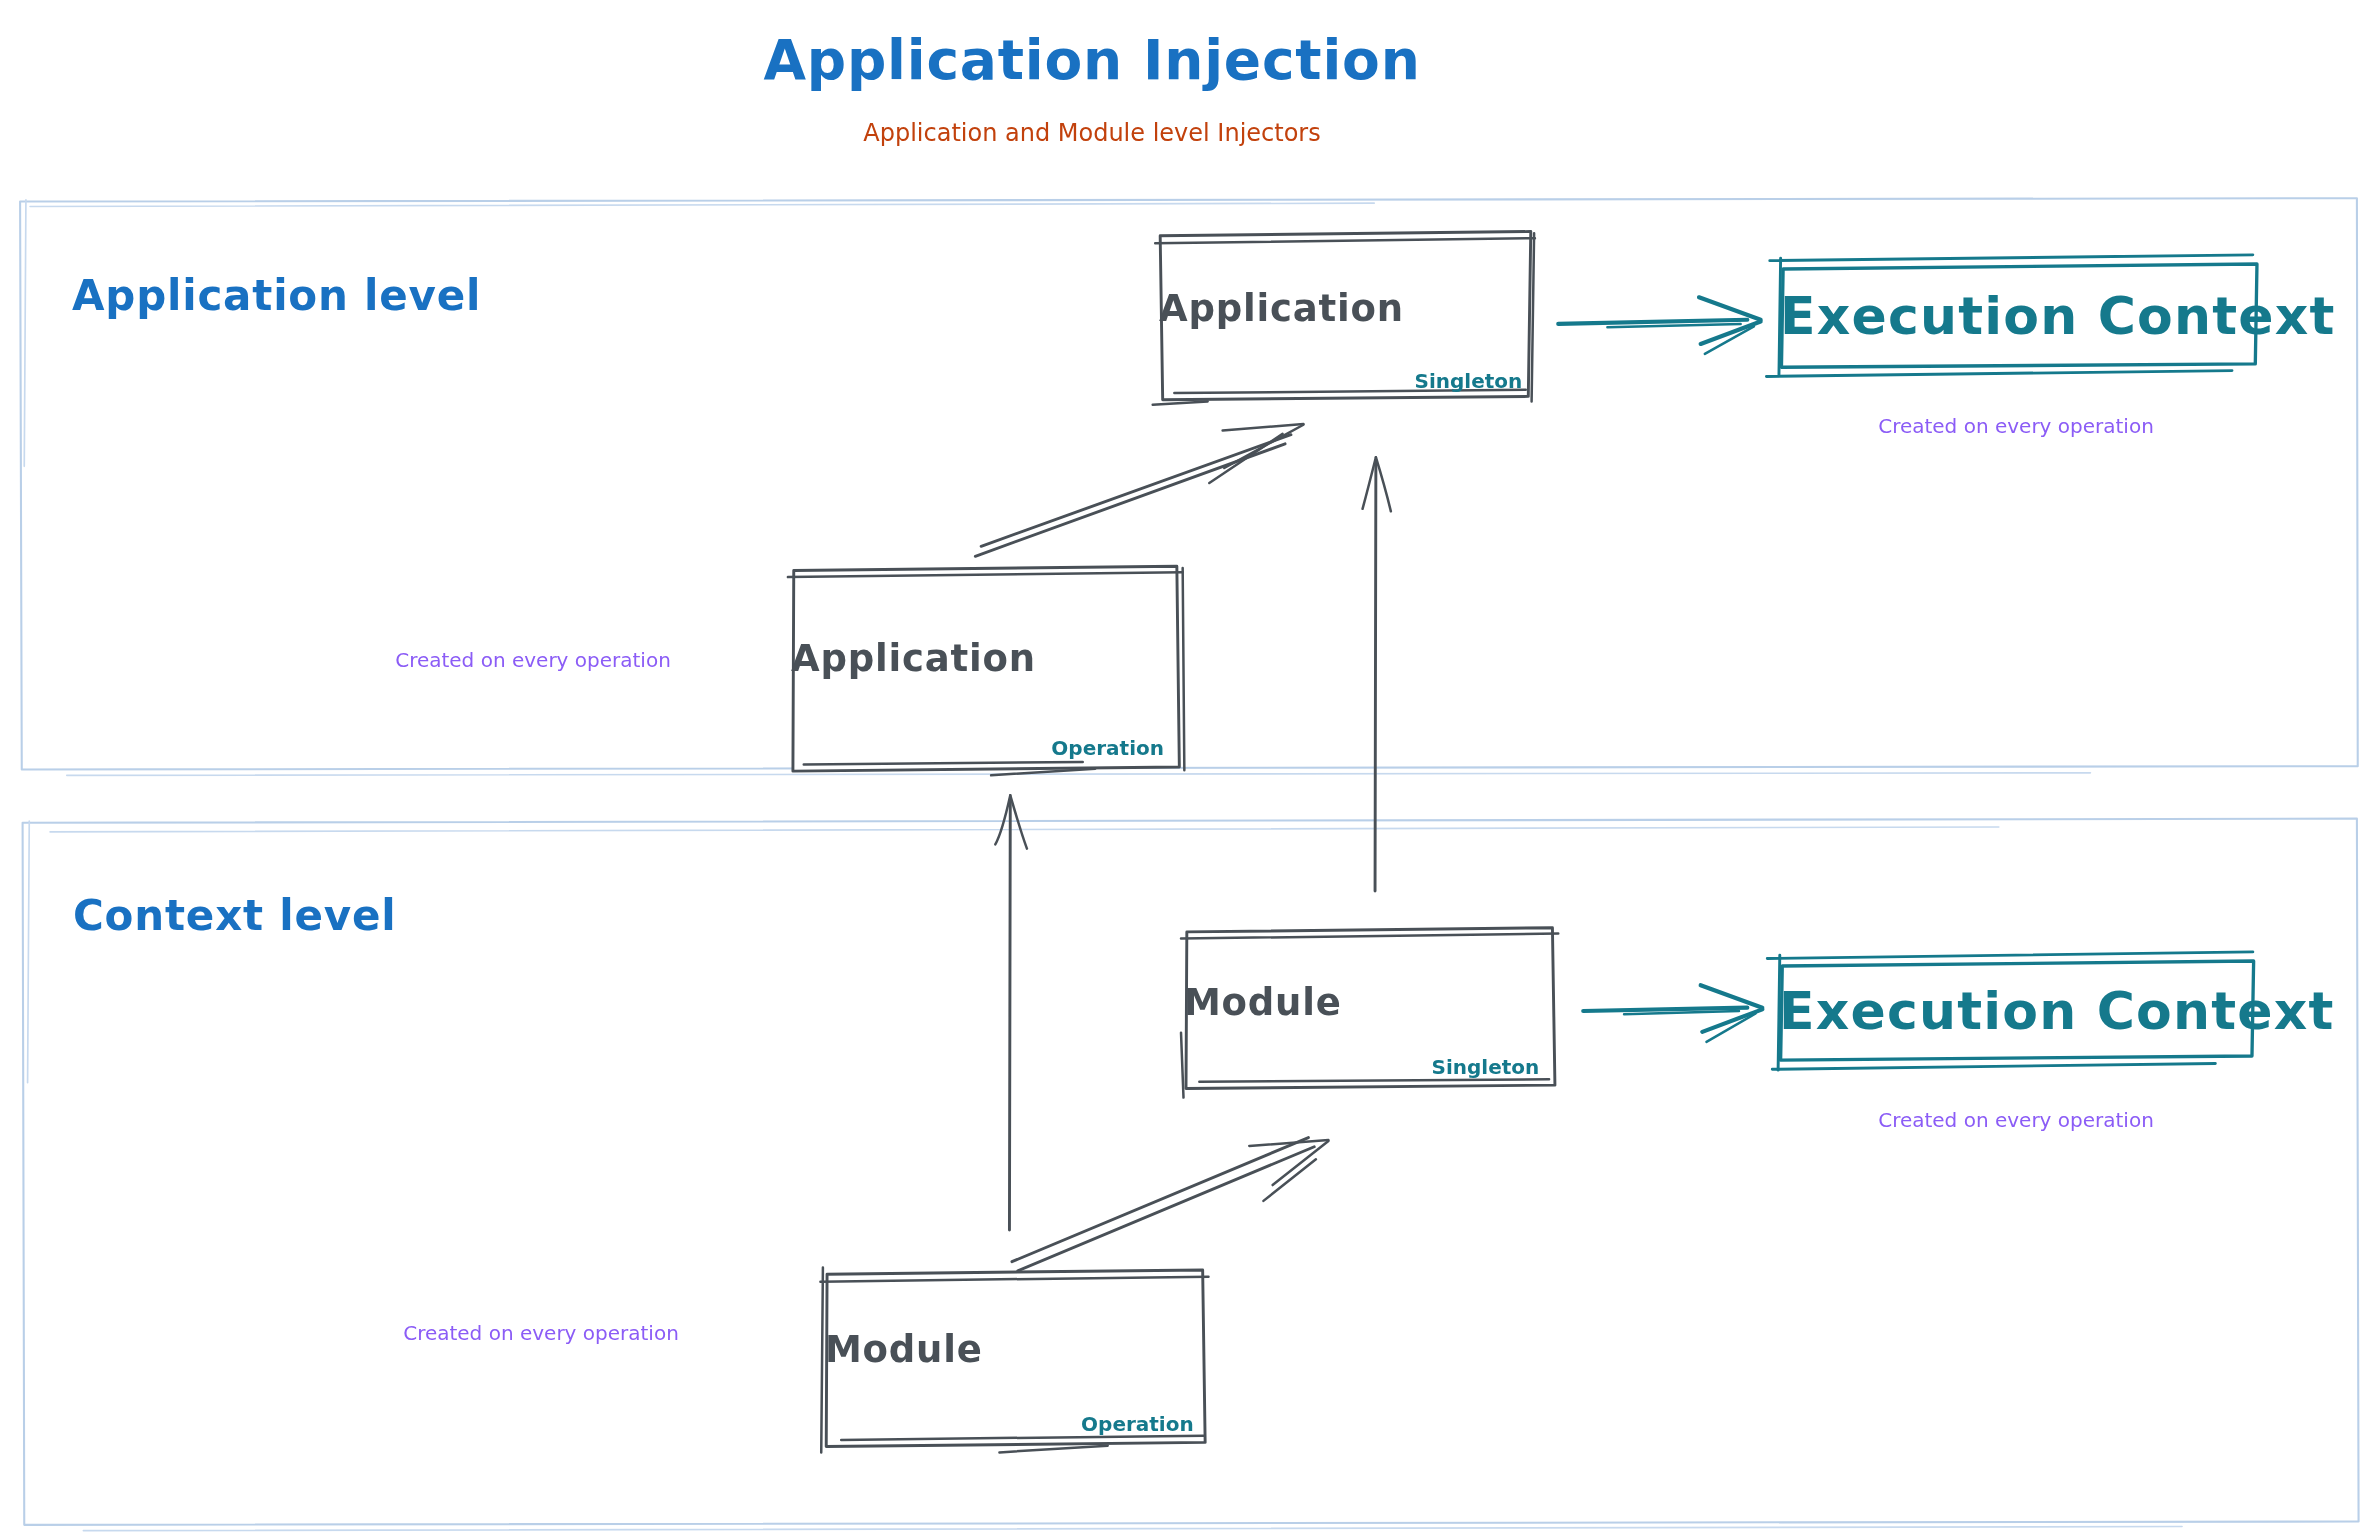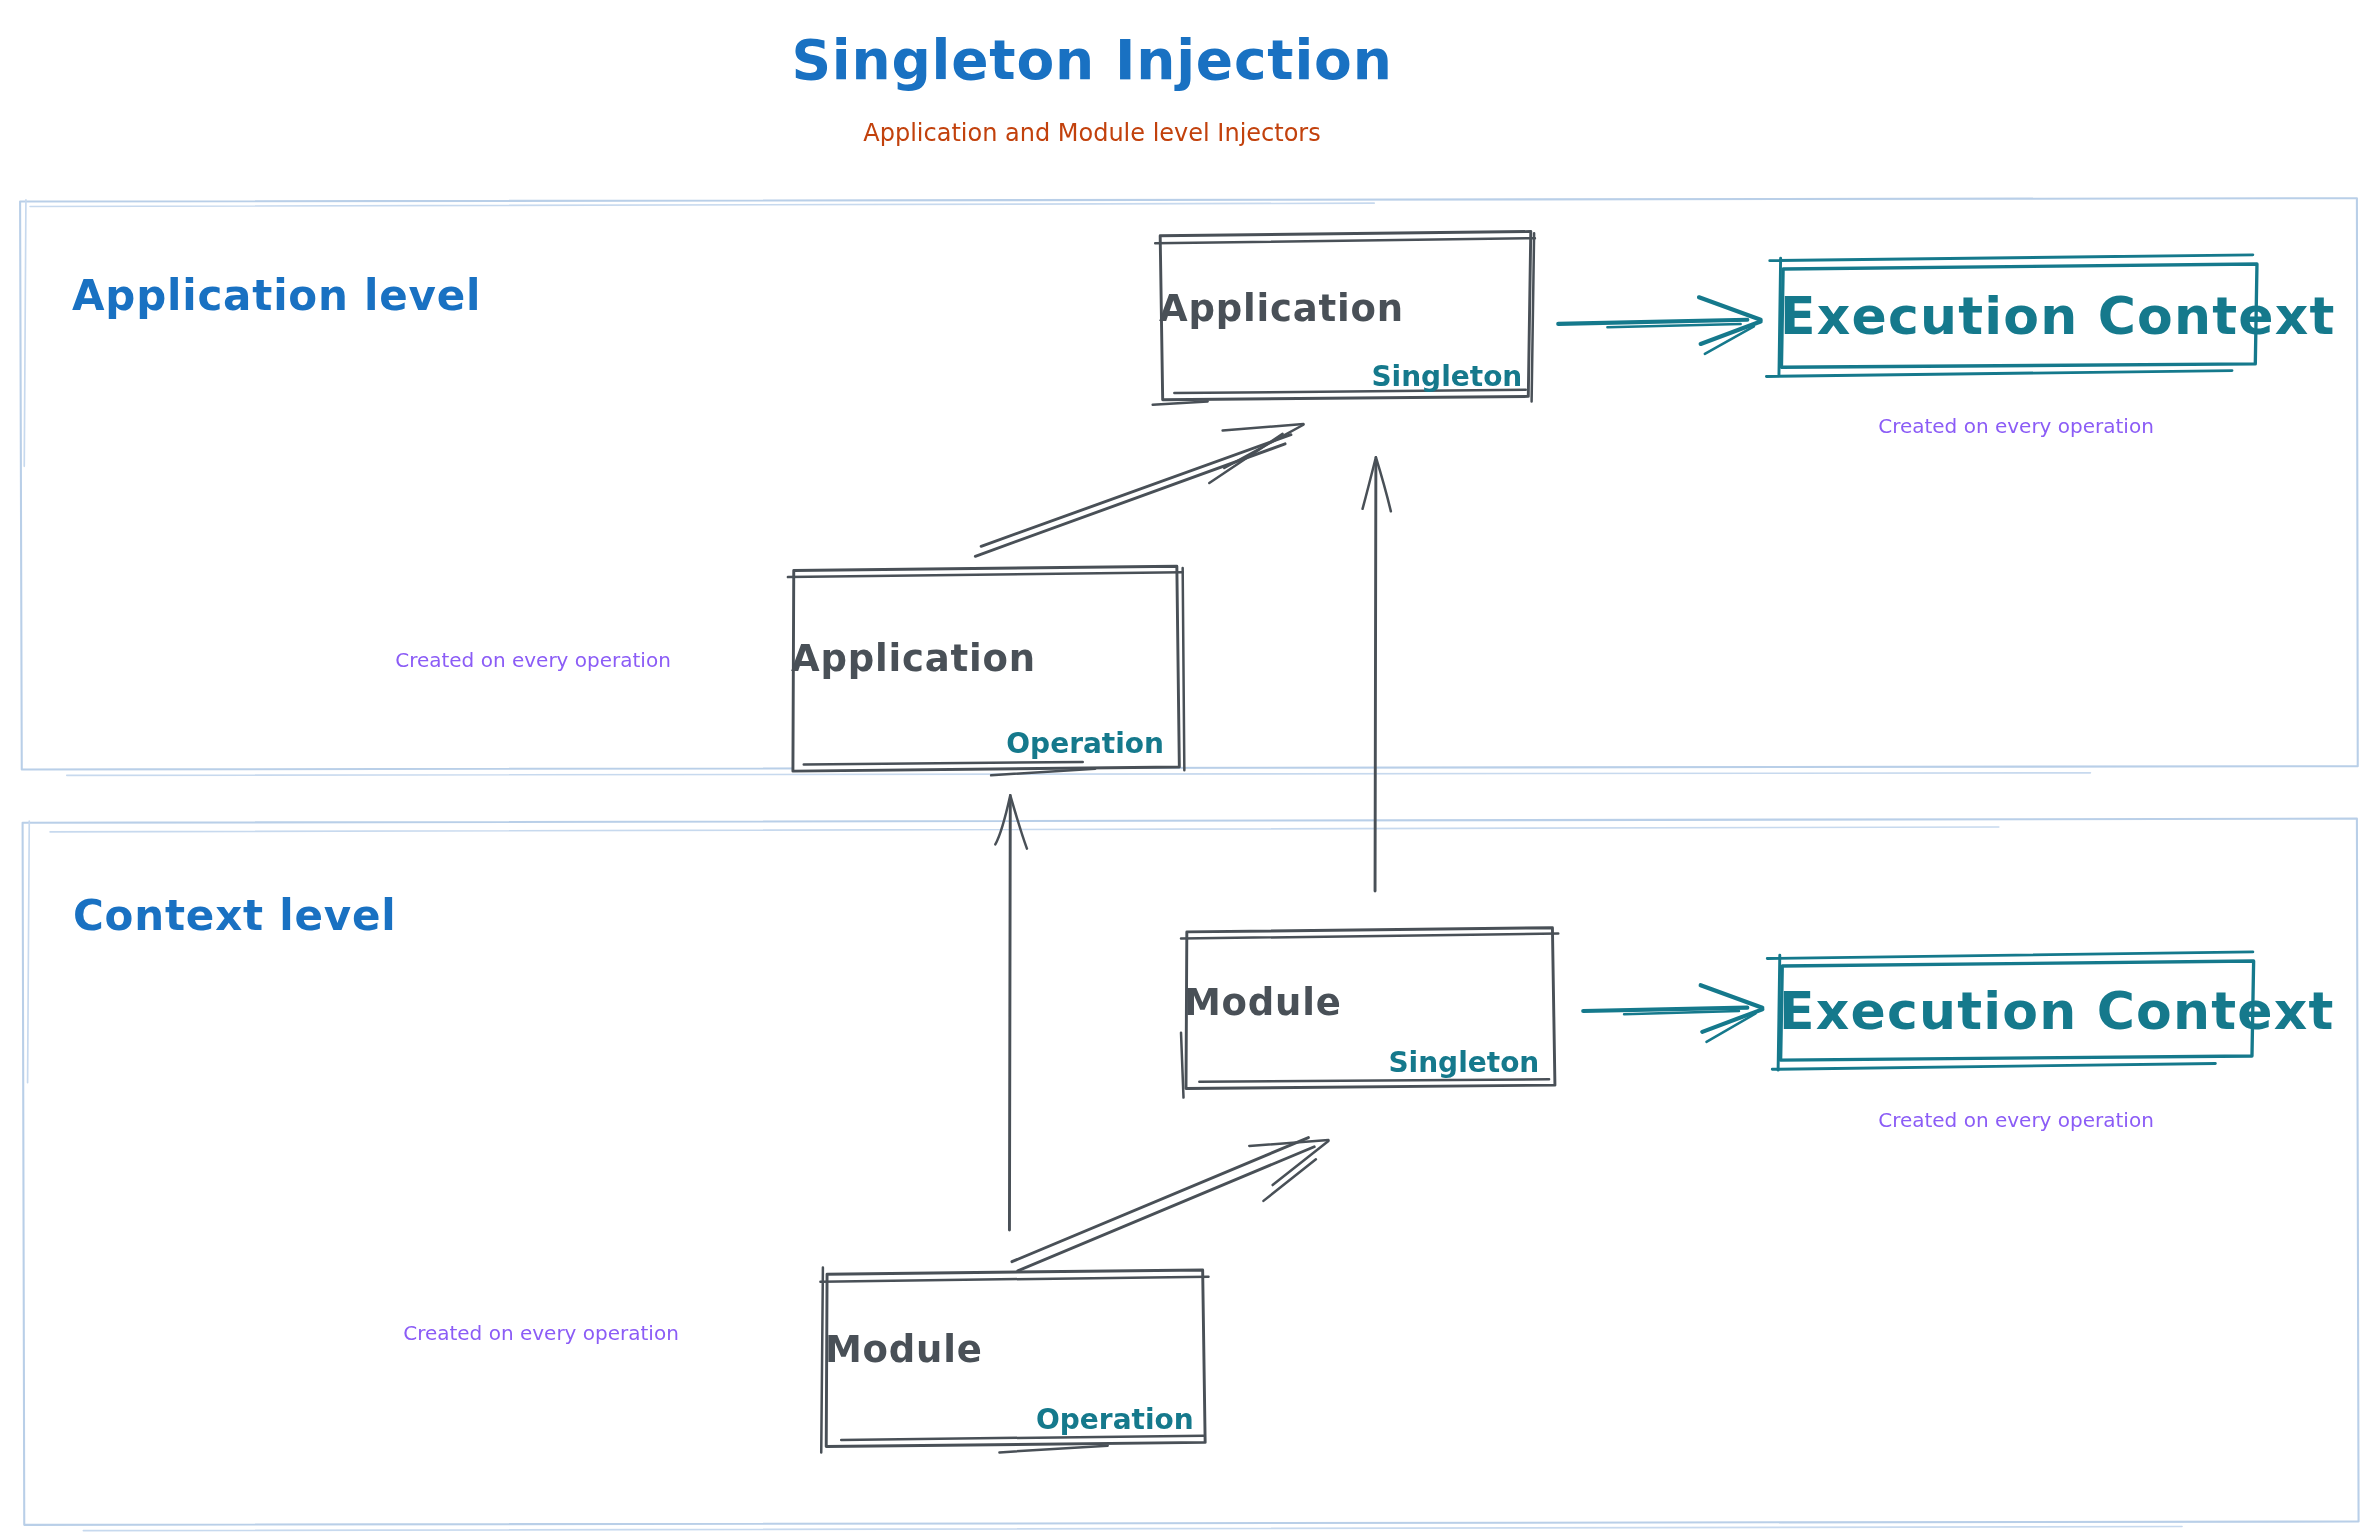--- a/index.html
+++ b/index.html
@@ -6,21 +6,21 @@
   body{width:2377px;height:1534px;position:relative;overflow:hidden;
        font-family:"DejaVu Sans","Liberation Sans",sans-serif;color:#495057;}
   #sketch{position:absolute;left:0;top:0;z-index:0;}
   .txt{position:absolute;z-index:1;white-space:nowrap;}
   .ctr{transform:translate(-50%,-50%);}
   .title{font-size:55px;font-weight:600;letter-spacing:0.8px;color:#1971c2;}
   .subtitle{font-size:24px;font-weight:500;color:#c2410c;}
   .section-label{font-size:42px;font-weight:600;color:#1971c2;letter-spacing:0.8px;margin-top:28px;}
   .box{position:absolute;z-index:1;display:flex;align-items:center;justify-content:flex-start;}
   .box-title{font-size:37px;font-weight:600;color:#495057;letter-spacing:0.8px;white-space:nowrap;}
-  .badge{position:absolute;font-size:28px;font-weight:600;color:#15798c;white-space:nowrap;}
+  .badge{position:absolute;font-size:20px;font-weight:600;color:#15798c;white-space:nowrap;}
   .ec-title{font-size:52px;font-weight:600;color:#15798c;letter-spacing:1.2px;white-space:nowrap;}
   .caption{font-size:20px;font-weight:500;color:#8b5cf6;}
   path{stroke-linecap:round;stroke-linejoin:round;}
   .frame{stroke:#b9cfe8;stroke-width:2.5;fill:none;}
   .frame2{stroke:#c7d9ee;stroke-width:2;fill:none;}
   .ink{stroke:#495057;stroke-width:3.5;fill:none;}
   .inkf{stroke:#495057;stroke-width:3.5;fill:#ffffff;}
   .ink2{stroke:#495057;stroke-width:3;fill:none;}
   .tealf{stroke:#15798c;stroke-width:4;fill:#ffffff;}
   .teal2{stroke:#15798c;stroke-width:3.5;fill:none;}
@@ -128,21 +128,21 @@
 
   <g>
     <path class="inkf" d="M 993,1530 L 1444,1525 L 1447,1732 L 992,1737 Z"></path>
     <path class="ink2" d="M 985,1539 L 1451,1533"></path>
     <path class="ink2" d="M 1010,1729 L 1445,1724"></path>
     <path class="ink2" d="M 1200,1744 L 1330,1736"></path>
     <path class="ink2" d="M 988,1522 L 986,1744"></path>
   </g>
 </svg>
 
-<div class="txt ctr title" style="left:1092px;top:60px;">Singleton Injection</div>
+<div class="txt ctr title" style="left:1092px;top:60px;">Application Injection</div>
 <div class="txt ctr subtitle" style="left:1092px;top:133px;">Application and Module level Injectors</div>
 
 <div class="txt section-label" style="left:72px;top:243px;">Application level</div>
 <div class="txt section-label" style="left:73px;top:863px;">Context level</div>
 
 <div class="box" style="left:1159px;top:231px;width:375px;height:169px;padding-bottom:15px;box-sizing:border-box;">
   <span class="box-title">Application</span>
   <span class="badge" style="right:11.7px;bottom:6.7px;">Singleton</span>
 </div>
 

